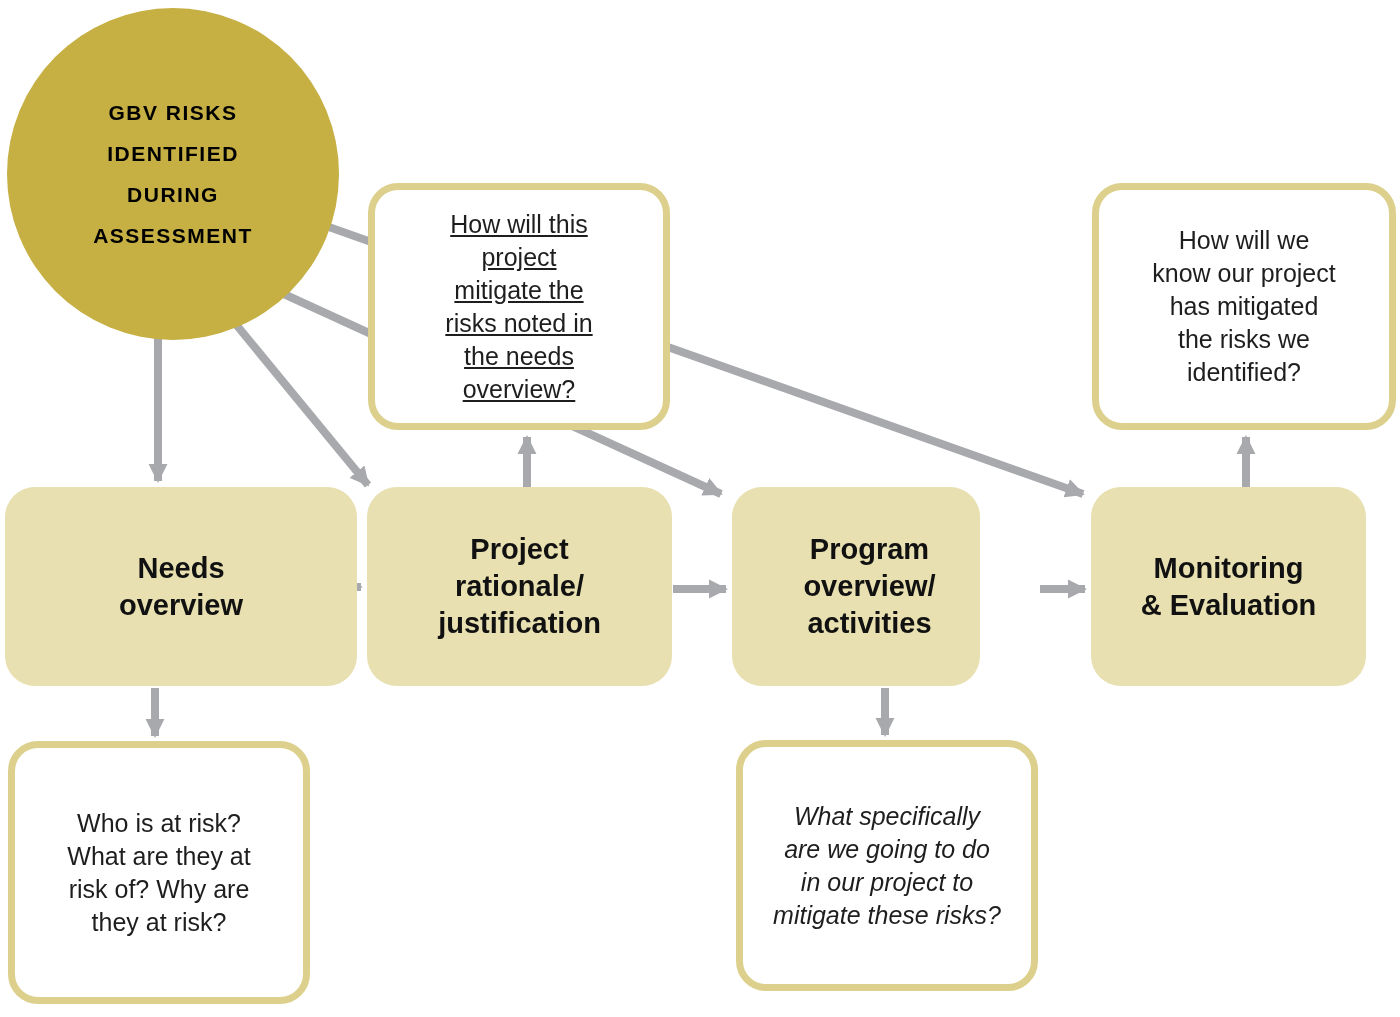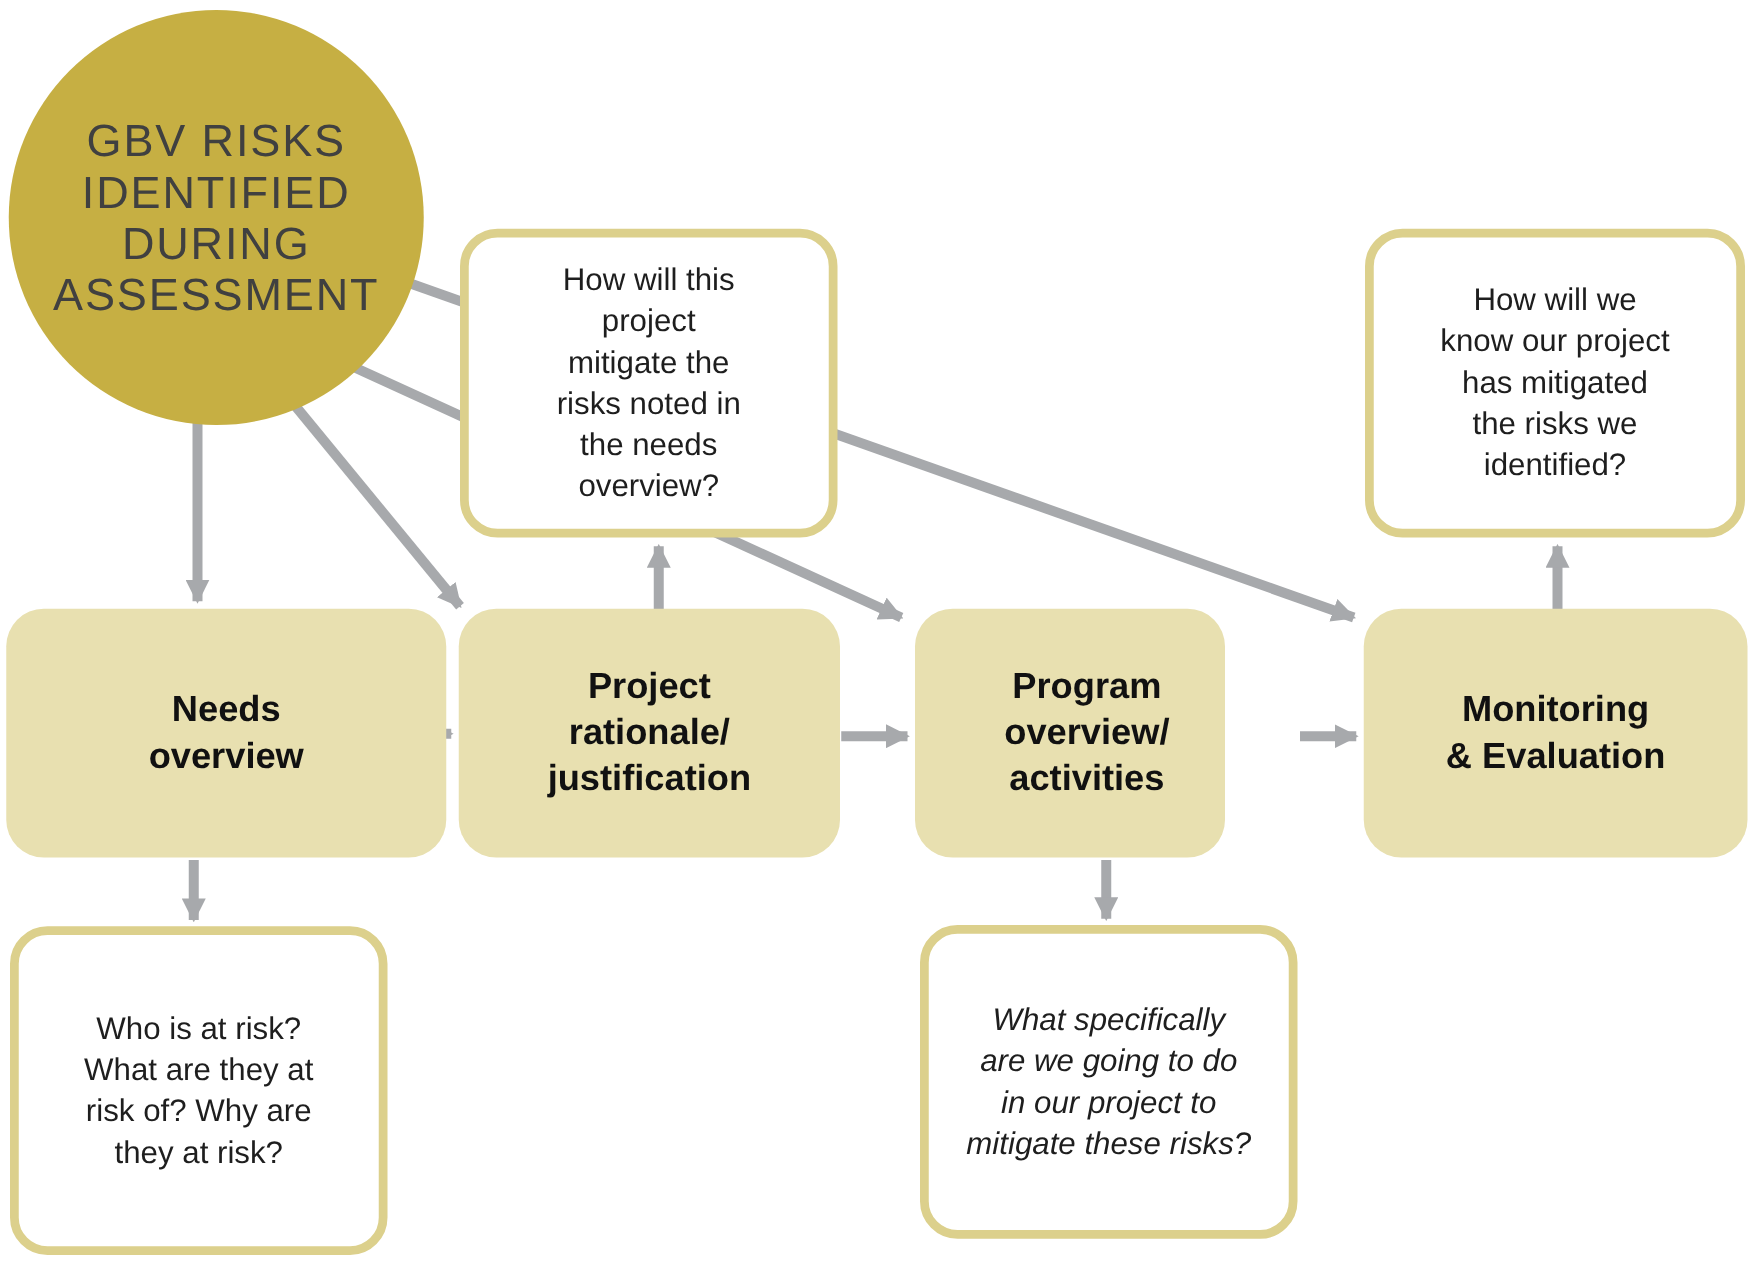--- a/index.html
+++ b/index.html
@@ -12,43 +12,43 @@
     font-family:"Liberation Sans", sans-serif;color:var(--ink);
   }
   .layer{position:absolute;left:0;top:0;width:1400px;height:1017px;}
   svg.arrows{z-index:0;}
   .node{position:absolute;z-index:1;display:flex;align-items:center;justify-content:center;text-align:center;}
   .circle{
     left:7px;top:8px;width:332px;height:332px;border-radius:50%;
     background:var(--gold);
   }
   .circle .txt{
-    color:#404040;font-weight:normal;font-size:36px;line-height:41px;
+    color:#000000;font-weight:bold;font-size:21px;line-height:41px;
     letter-spacing:1.5px;white-space:pre-line;
   }
   .qbox{
     background:#ffffff;border:7px solid var(--border);border-radius:30px;
   }
   .qbox .txt{
     font-size:25px;line-height:33px;white-space:pre-line;color:var(--ink);
   }
   .stage{
     background:var(--tan);border-radius:30px;top:487px;height:199px;
   }
   .stage .txt{
     font-weight:bold;font-size:29px;line-height:37px;white-space:pre-line;color:#111;
   }
-  #q-mitigate{left:368px;top:183px;width:302px;height:247px;}
+  #q-mitigate{left:368px;top:183px;width:302px;height:247px;text-decoration:underline;}
   #q-know{left:1092px;top:183px;width:304px;height:247px;}
   #q-who{left:8px;top:741px;width:302px;height:263px;}
   #q-what{left:736px;top:740px;width:302px;height:251px;font-style:italic;}
   #stage-needs{left:5px;width:352px;}
   #stage-rationale{left:367px;width:305px;}
   #stage-program{left:732px;width:248px;padding-left:27px;}
-  #stage-mne{left:1091px;width:307px;justify-content:center;}
+  #stage-mne{left:1091px;width:275px;justify-content:center;}
   line.conn{stroke:var(--arrow);stroke-width:8;}
 </style>
 </head>
 <body>
 
 <div class="layer">
 
   <svg class="arrows layer" viewBox="0 0 1400 1017">
     <defs>
       <marker id="ah" viewBox="0 0 10 10" refX="9" refY="5" markerWidth="2.4" markerHeight="2.4" orient="auto" markerUnits="strokeWidth">

